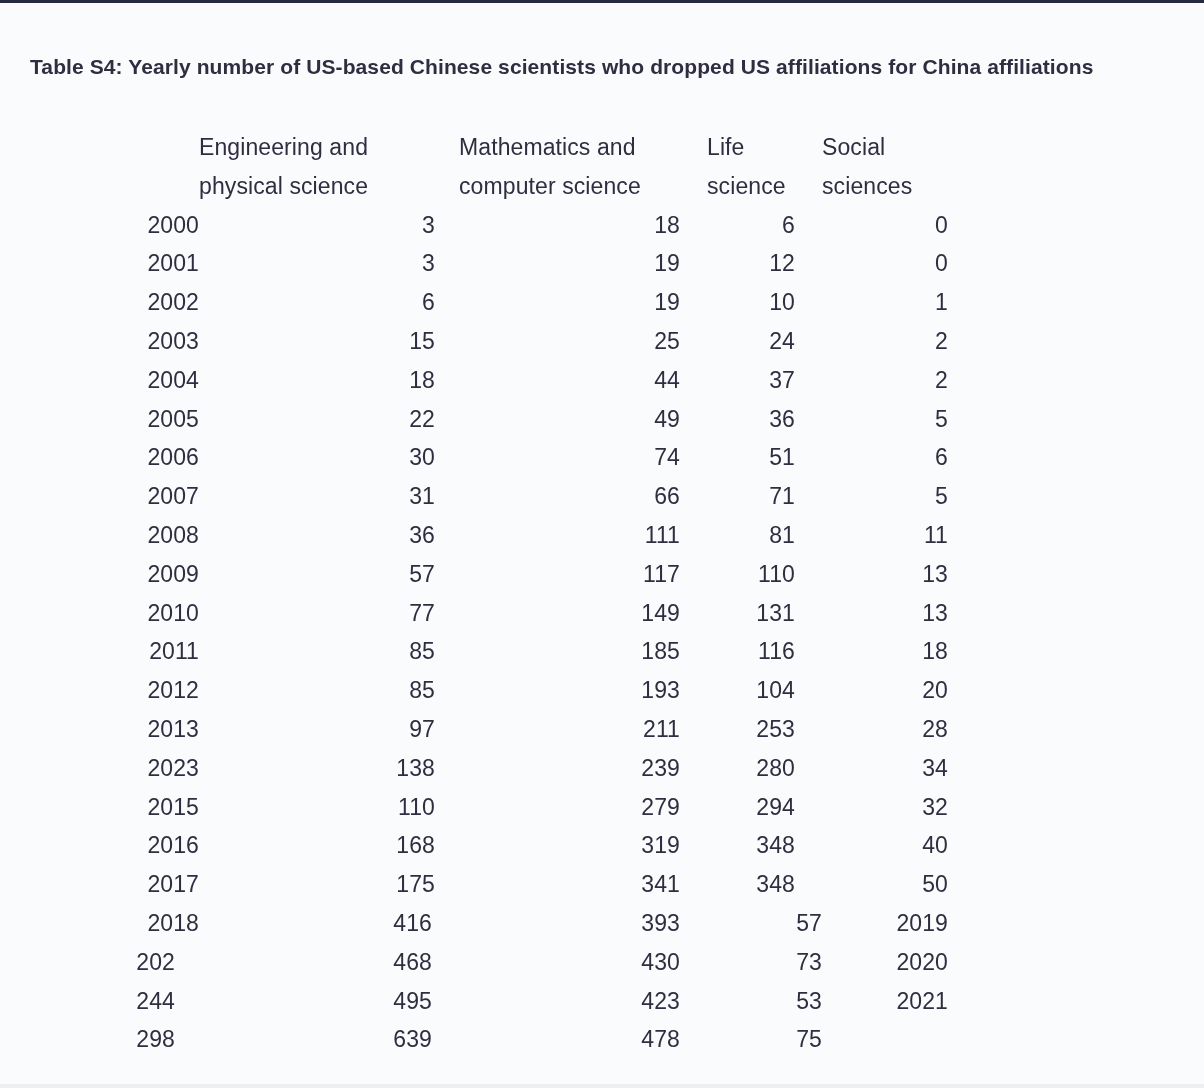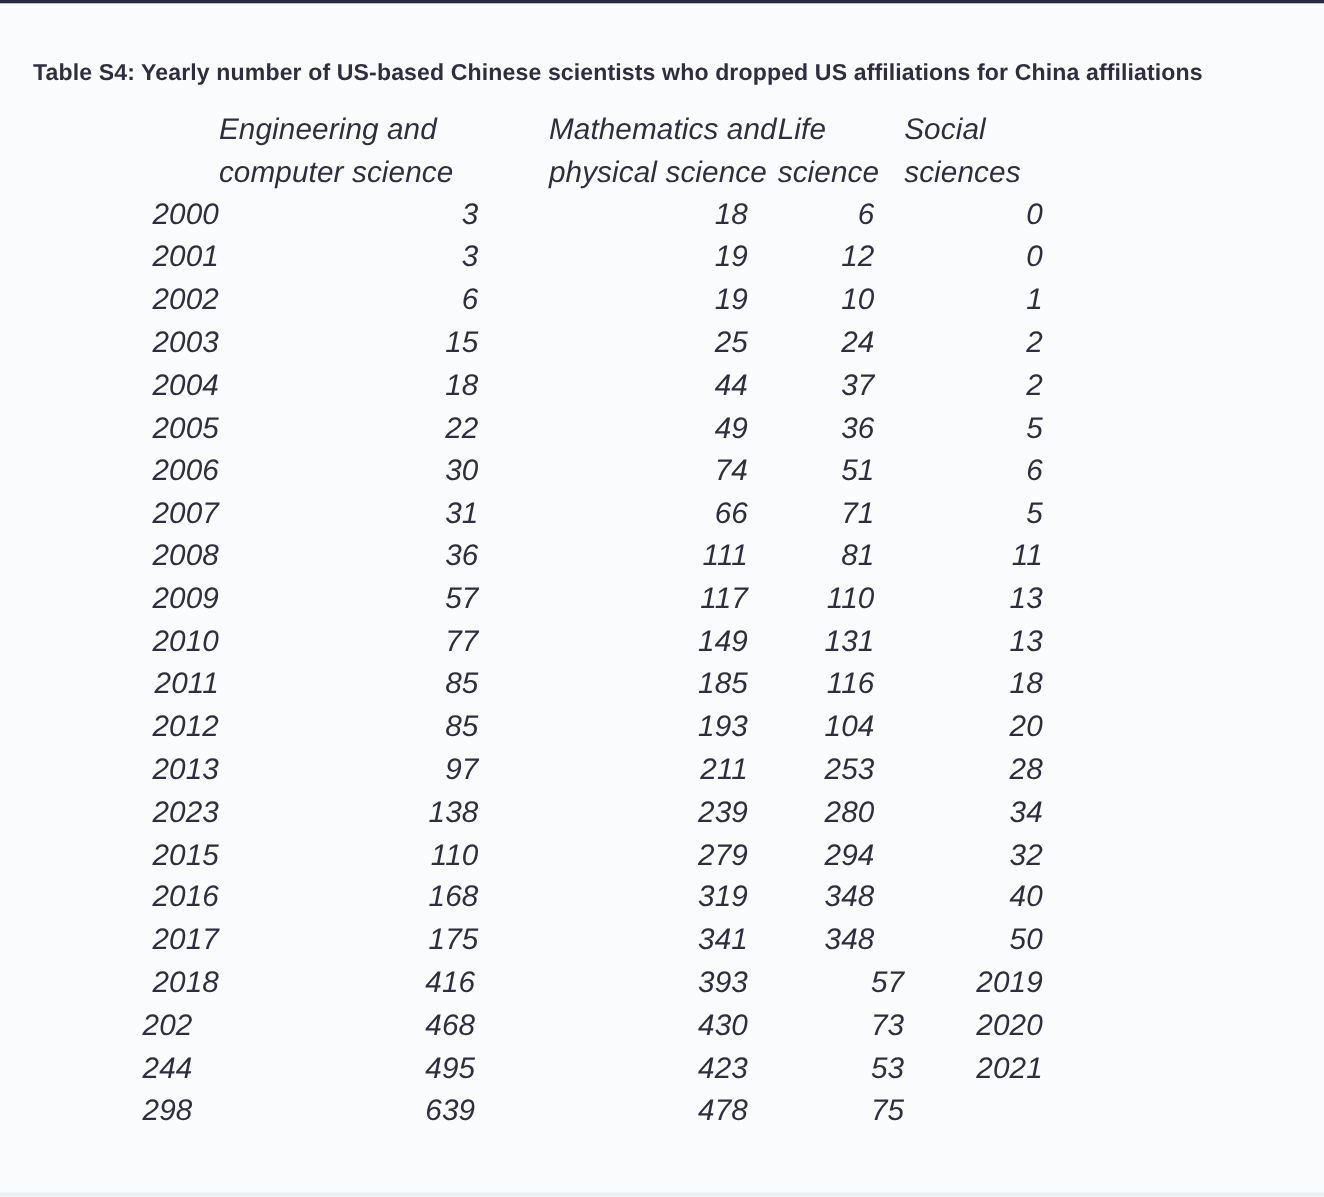--- a/index.html
+++ b/index.html
@@ -32,60 +32,59 @@
     left: 30px;
     top: 55px;
     font-size: 21px;
     font-weight: bold;
     letter-spacing: 0.1px;
     white-space: nowrap;
   }
   .data-grid {
     position: absolute;
     left: 110px;
-    top: 98px;
+    top: 128px;
     display: grid;
     grid-template-columns: 89px 260px 248px 115px 126px;
     grid-auto-rows: 38.8px;
-    font-size: 27px;
+    font-size: 23px;
     letter-spacing: 0.1px;
-    font-style: italic;
   }
   .cell {
     line-height: 38.8px;
     height: 38.8px;
     white-space: nowrap;
     overflow: visible;
   }
   .hdr { text-align: left; }
   .num { text-align: right; }
   .year { text-align: right; }
   .c1 { padding-right: 24px; }
-  .c2 { padding-right: 27px; margin-left: 40px; }
+  .c2 { padding-right: 27px; }
   .c3 { padding-right: 27px; }
   .c4 { padding-right: 0; }
 </style>
 </head>
 <body>
 
 <div class="top-edge-bar"></div>
 
 <div class="table-title">Table S4: Yearly number of US-based Chinese scientists who dropped US affiliations for China affiliations</div>
 
 <div class="data-grid">
 
   <div class="cell hdr year"></div>
   <div class="cell hdr c1">Engineering and</div>
   <div class="cell hdr c2">Mathematics and</div>
   <div class="cell hdr c3">Life</div>
   <div class="cell hdr c4">Social</div>
 
   <div class="cell hdr year"></div>
+  <div class="cell hdr c2">physical science</div>
   <div class="cell hdr c1">computer science</div>
-  <div class="cell hdr c2">physical science</div>
   <div class="cell hdr c3">science</div>
   <div class="cell hdr c4">sciences</div>
 
 <div class="cell year">2000</div>
     <div class="cell num c1">3</div>
     <div class="cell num c2">18</div>
     <div class="cell num c3">6</div>
     <div class="cell num c4">0</div>
     <div class="cell year">2001</div>
     <div class="cell num c1">3</div>

